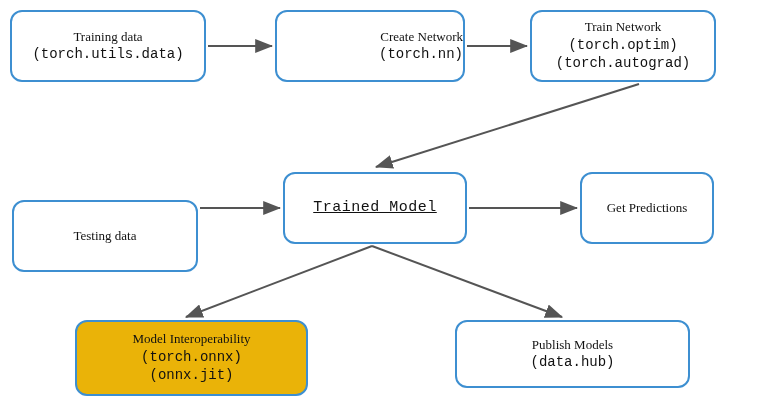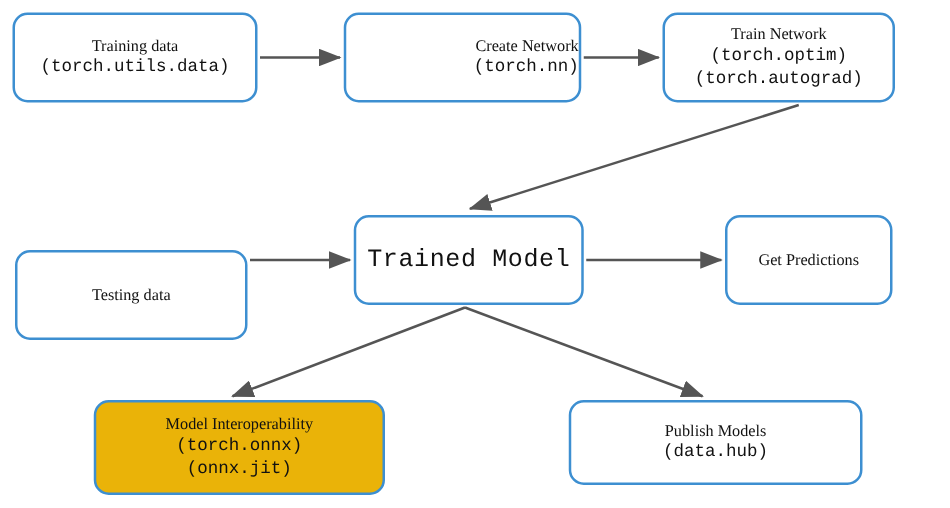--- a/index.html
+++ b/index.html
@@ -39,22 +39,23 @@
     line-height: 1.25;
   }
   .node .title {
     font-family: Liberation Serif, serif;
     font-size: 13px;
     color: #111111;
     white-space: nowrap;
   }
   .node .title.mono {
     font-family: "Liberation Mono", "DejaVu Sans Mono", monospace;
-    font-size: 20px;
+    font-size: 15px;
     letter-spacing: 0.5px;
+    text-decoration: underline;
   }
   .node .sub {
     font-family: "Liberation Mono", "DejaVu Sans Mono", monospace;
     font-size: 14px;
     color: #111111;
     white-space: nowrap;
     margin-top: 1px;
   }
 </style>
 </head>

